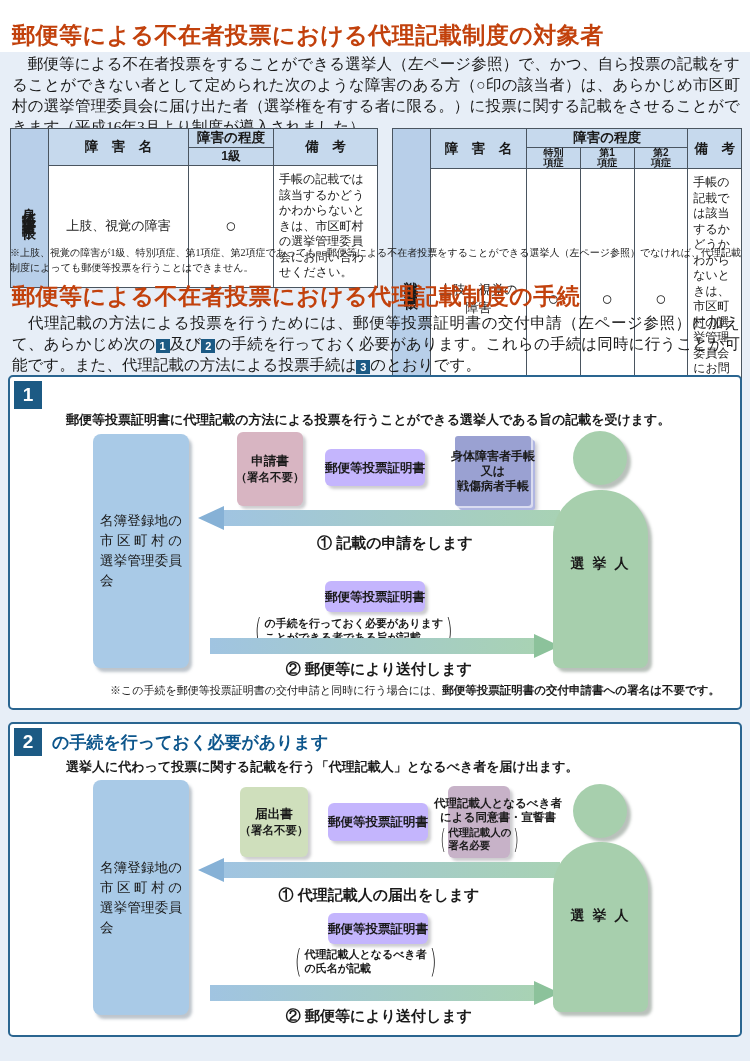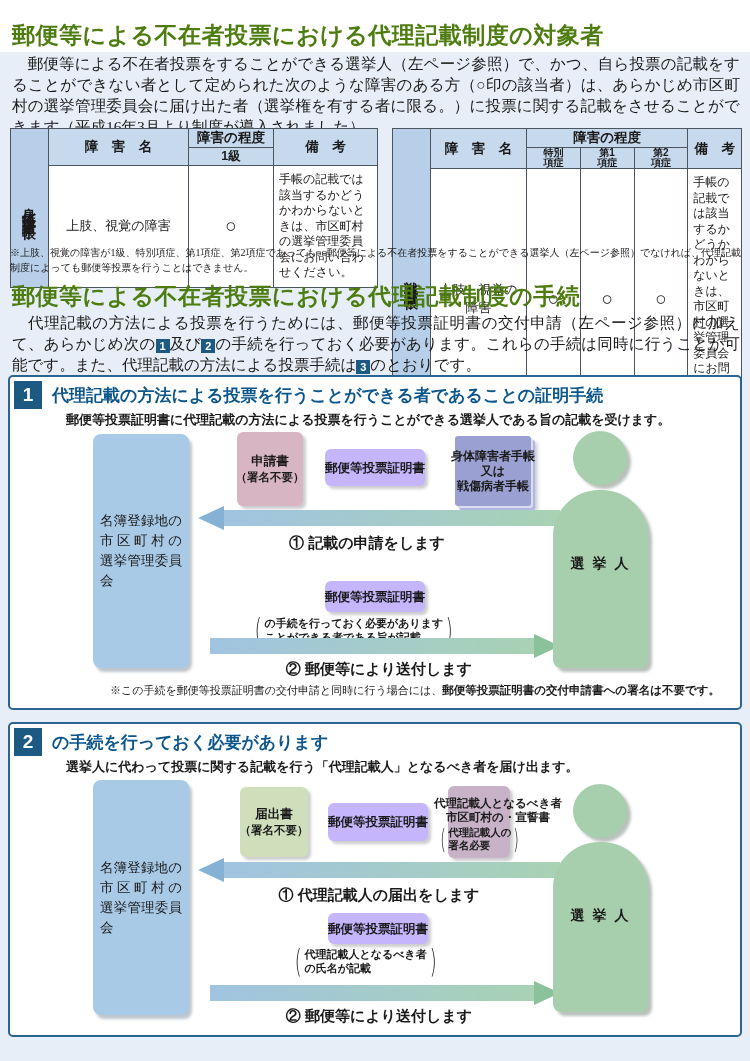--- a/index.html
+++ b/index.html
@@ -1,20 +1,20 @@
 <!DOCTYPE html>
 <html><head>
 <meta charset="utf-8">
 <style>
   * { margin:0; padding:0; box-sizing:border-box; }
   html,body { width:750px; }
   body { font-family:"Liberation Sans", sans-serif; color:#1a1a1a; background:#e7eef7; }
   .page { position:relative; width:750px; height:1061px; background:#e7eef7; overflow:hidden; }
   .top-white { position:absolute; left:0; top:0; width:750px; height:52px; background:#ffffff; }
-  .h1 { position:absolute; left:12px; font-size:23px; font-weight:bold; color:#4d7c0f; letter-spacing:.5px; white-space:nowrap; }
+  .h1 { position:absolute; left:12px; font-size:23px; font-weight:bold; color:#c2410c; letter-spacing:.5px; white-space:nowrap; }
   .serif-par { position:absolute; left:12px; width:728px; font-family:"Liberation Serif", serif; font-size:15.5px; line-height:21px; text-align:justify; }
   
   .otable { position:absolute; border-collapse:collapse; table-layout:fixed; background:#fff; }
   .otable td, .otable th { border:1px solid #4a5560; font-weight:normal; }
   .otable .hdr { background:#c6d9ed; font-weight:bold; font-size:13.5px; text-align:center; }
   .otable .hdr-sm { background:#c6d9ed; font-weight:bold; font-size:10px; line-height:10px; text-align:center; }
   .otable .vhdr { background:#b8cfe9; font-weight:bold; font-size:14px; text-align:center; vertical-align:middle; }
   .vhdr-inner { writing-mode:vertical-rl; margin:0 auto; letter-spacing:3px; }
   .cell-name { font-size:13px; text-align:center; vertical-align:middle; padding:2px 4px; }
   .cell-mark { font-size:19px; text-align:center; vertical-align:middle; color:#222; }
@@ -109,21 +109,20 @@
 
   <div class="small-note" style="top:245px;">※上肢、視覚の障害が1級、特別項症、第1項症、第2項症であっても、郵便等による不在者投票をすることができる選挙人（左ページ参照）でなければ、代理記載制度によっても郵便等投票を行うことはできません。</div>
 
   <div class="h1" style="top:281px;">郵便等による不在者投票における代理記載制度の手続</div>
   <div class="serif-par" style="top:312px;">
     <span>　代理記載の方法による投票を行うためには、郵便等投票証明書の交付申請（左ページ参照）に加えて、あらかじめ次の</span><span class="inline-badge">1</span><span>及び</span><span class="inline-badge">2</span><span>の手続を行っておく必要があります。これらの手続は同時に行うことが可能です。また、代理記載の方法による投票手続は</span><span class="inline-badge">3</span><span>のとおりです。</span>
   </div>
 
   <div class="step-box" style="top:375px; height:335px;">
     <div class="step-badge">1</div>
-    <div class="step-heading">代理記載の方法による投票を行うことができる者であることの証明手続</div>
     <div class="step-sub">郵便等投票証明書に代理記載の方法による投票を行うことができる選挙人である旨の記載を受けます。</div>
 
     <div class="committee" style="top:57px; height:234px;">
       <div class="committee-text">
         <span>名簿登録地の</span>
           <span>市区町村の</span>
           <span>選挙管理委員会</span>
       </div>
     </div>
 
@@ -138,21 +137,21 @@
     <div class="overlay-label" style="left:408px; top:72px; width:150px; font-size:12px; line-height:15px;">
       <span>身体障害者手帳</span>
         <span>又は</span>
         <span>戦傷病者手帳</span>
     </div>
 
     <div class="arrow" style="left:188px; top:129px; width:362px;">
       <div class="head-left"></div>
         <div class="shaft"></div>
     </div>
-    <div class="arrow-label" style="left:176px; top:157px; width:362px;">① 記載の申請をします</div>
+    <div class="arrow-label" style="left:204px; top:157px; width:362px;">① 記載の申請をします</div>
 
     <div class="doc-box pink" style="left:315px; top:204px; width:100px; height:31px;">
       <span>郵便等投票証明書</span>
     </div>
     <div class="pnote" style="left:242px; top:237px;">
       <span class="paren">(</span>
       <div class="lines">
           <span>の手続を行っておく必要があります</span>
           <span>ことができる者である旨が記載</span>
         </div>
@@ -190,21 +189,21 @@
     <div class="doc-box green" style="left:230px; top:63px; width:68px; height:70px;">
       <span>届出書</span>
         <span style="font-size:11.5px;">（署名不要）</span>
     </div>
     <div class="doc-box pink" style="left:318px; top:79px; width:100px; height:38px;">
       <span>郵便等投票証明書</span>
     </div>
     <div class="doc-box purple-box" style="left:438px; top:62px; width:62px; height:72px;"></div>
     <div class="overlay-label" style="left:413px; top:72px; width:150px; font-size:11.5px; line-height:14px;">
       <span>代理記載人となるべき者</span>
-        <span>市区町村の・宣誓書</span>
+        <span>による同意書・宣誓書</span>
     </div>
     <div class="pnote" style="left:428px; top:102px;">
       <span class="paren" style="font-size:26px;">(</span>
       <div class="lines" style="text-align:left;">
           <span style="font-size:10.5px; line-height:13px;">代理記載人の</span>
           <span style="font-size:10.5px; line-height:13px;">署名必要</span>
         </div>
       <span class="paren" style="font-size:26px;">)</span>
     </div>
 

